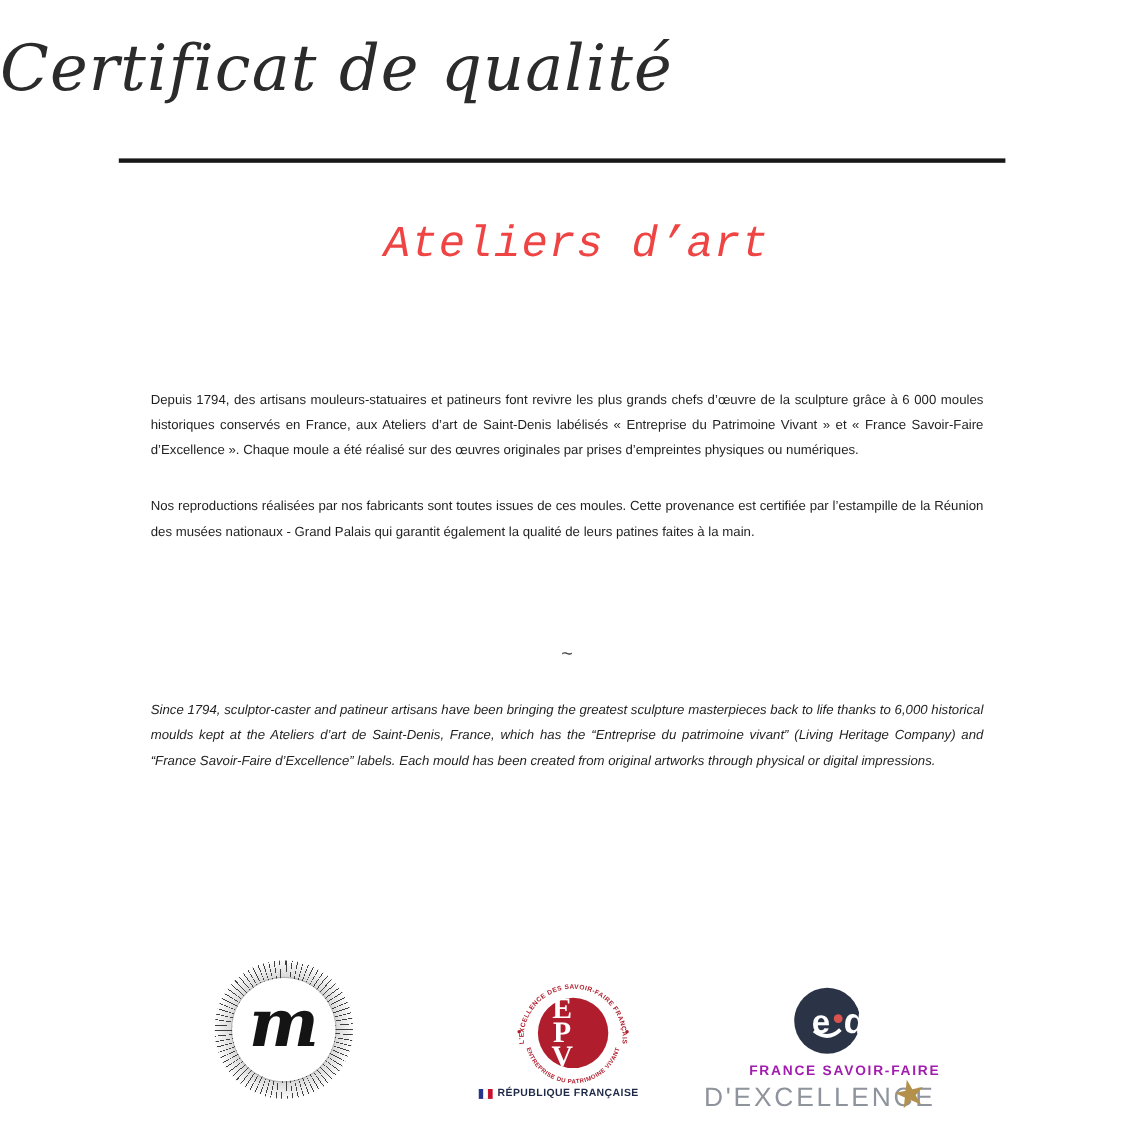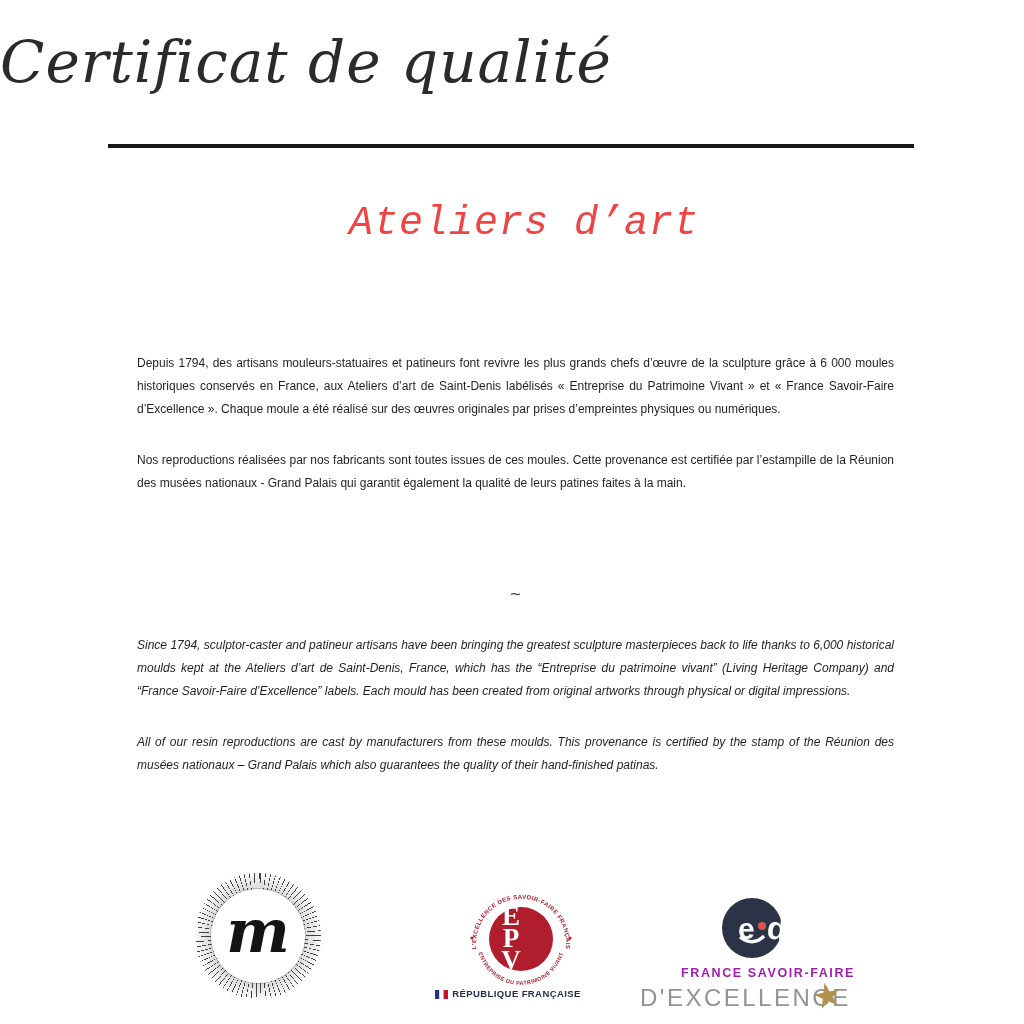--- a/index.html
+++ b/index.html
@@ -85,21 +85,20 @@
 
   <div class="body-fr">
     <p>Depuis 1794, des artisans mouleurs-statuaires et patineurs font revivre les plus grands chefs d’œuvre de la sculpture grâce à 6 000 moules historiques conservés en France, aux Ateliers d’art de Saint-Denis labélisés « Entreprise du Patrimoine Vivant » et « France Savoir-Faire d’Excellence ». Chaque moule a été réalisé sur des œuvres originales par prises d’empreintes physiques ou numériques.</p>
     <p>Nos reproductions réalisées par nos fabricants sont toutes issues de ces moules. Cette provenance est certifiée par l’estampille de la Réunion des musées nationaux - Grand Palais qui garantit également la qualité de leurs patines faites à la main.</p>
   </div>
 
   <div class="tilde">~</div>
 
   <div class="body-en">
     <p>Since 1794, sculptor-caster and patineur artisans have been bringing the greatest sculpture masterpieces back to life thanks to 6,000 historical moulds kept at the Ateliers d’art de Saint-Denis, France, which has the “Entreprise du patrimoine vivant” (Living Heritage Company) and “France Savoir-Faire d’Excellence” labels. Each mould has been created from original artworks through physical or digital impressions.</p>
-    <p>All of our resin reproductions are cast by manufacturers from these moulds. This provenance is certified by the stamp of the Réunion des musées nationaux – Grand Palais which also guarantees the quality of their hand-finished patinas.</p>
   </div>
 
   <div class="rmn">
     <div class="rmn-circle">
       <span class="rmn-m">m</span>
     </div>
   </div>
 
   <svg class="epv" viewBox="0 0 124 124">
     <defs>

